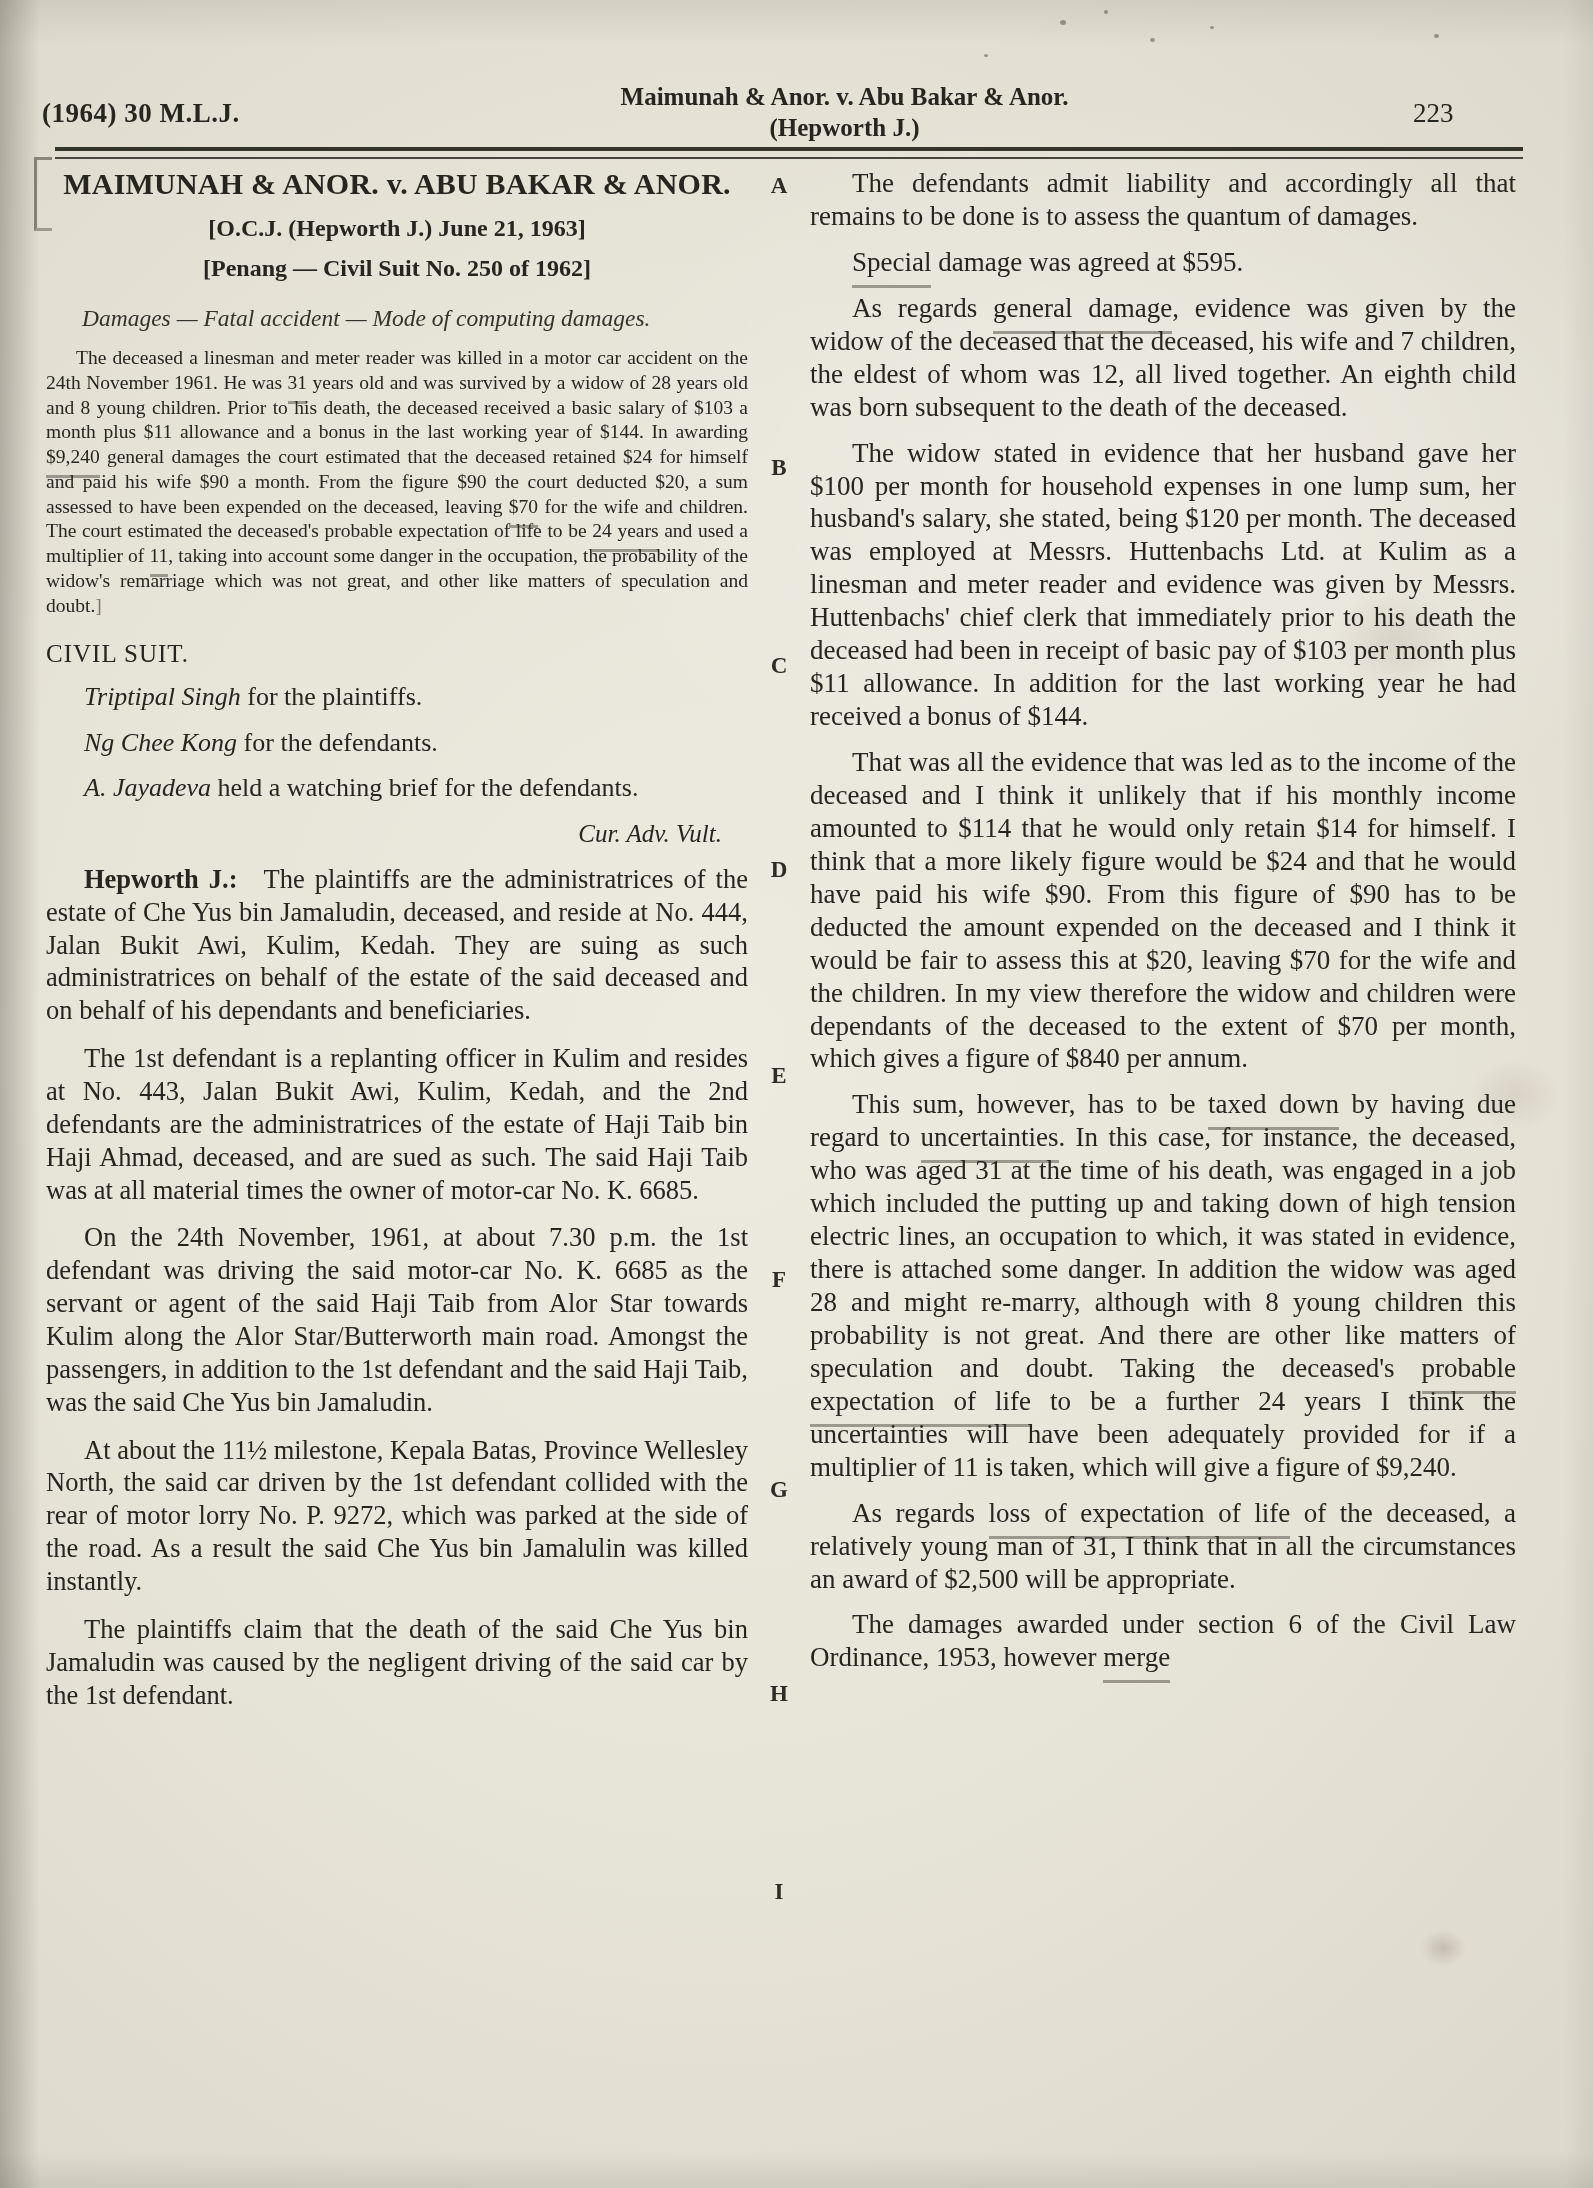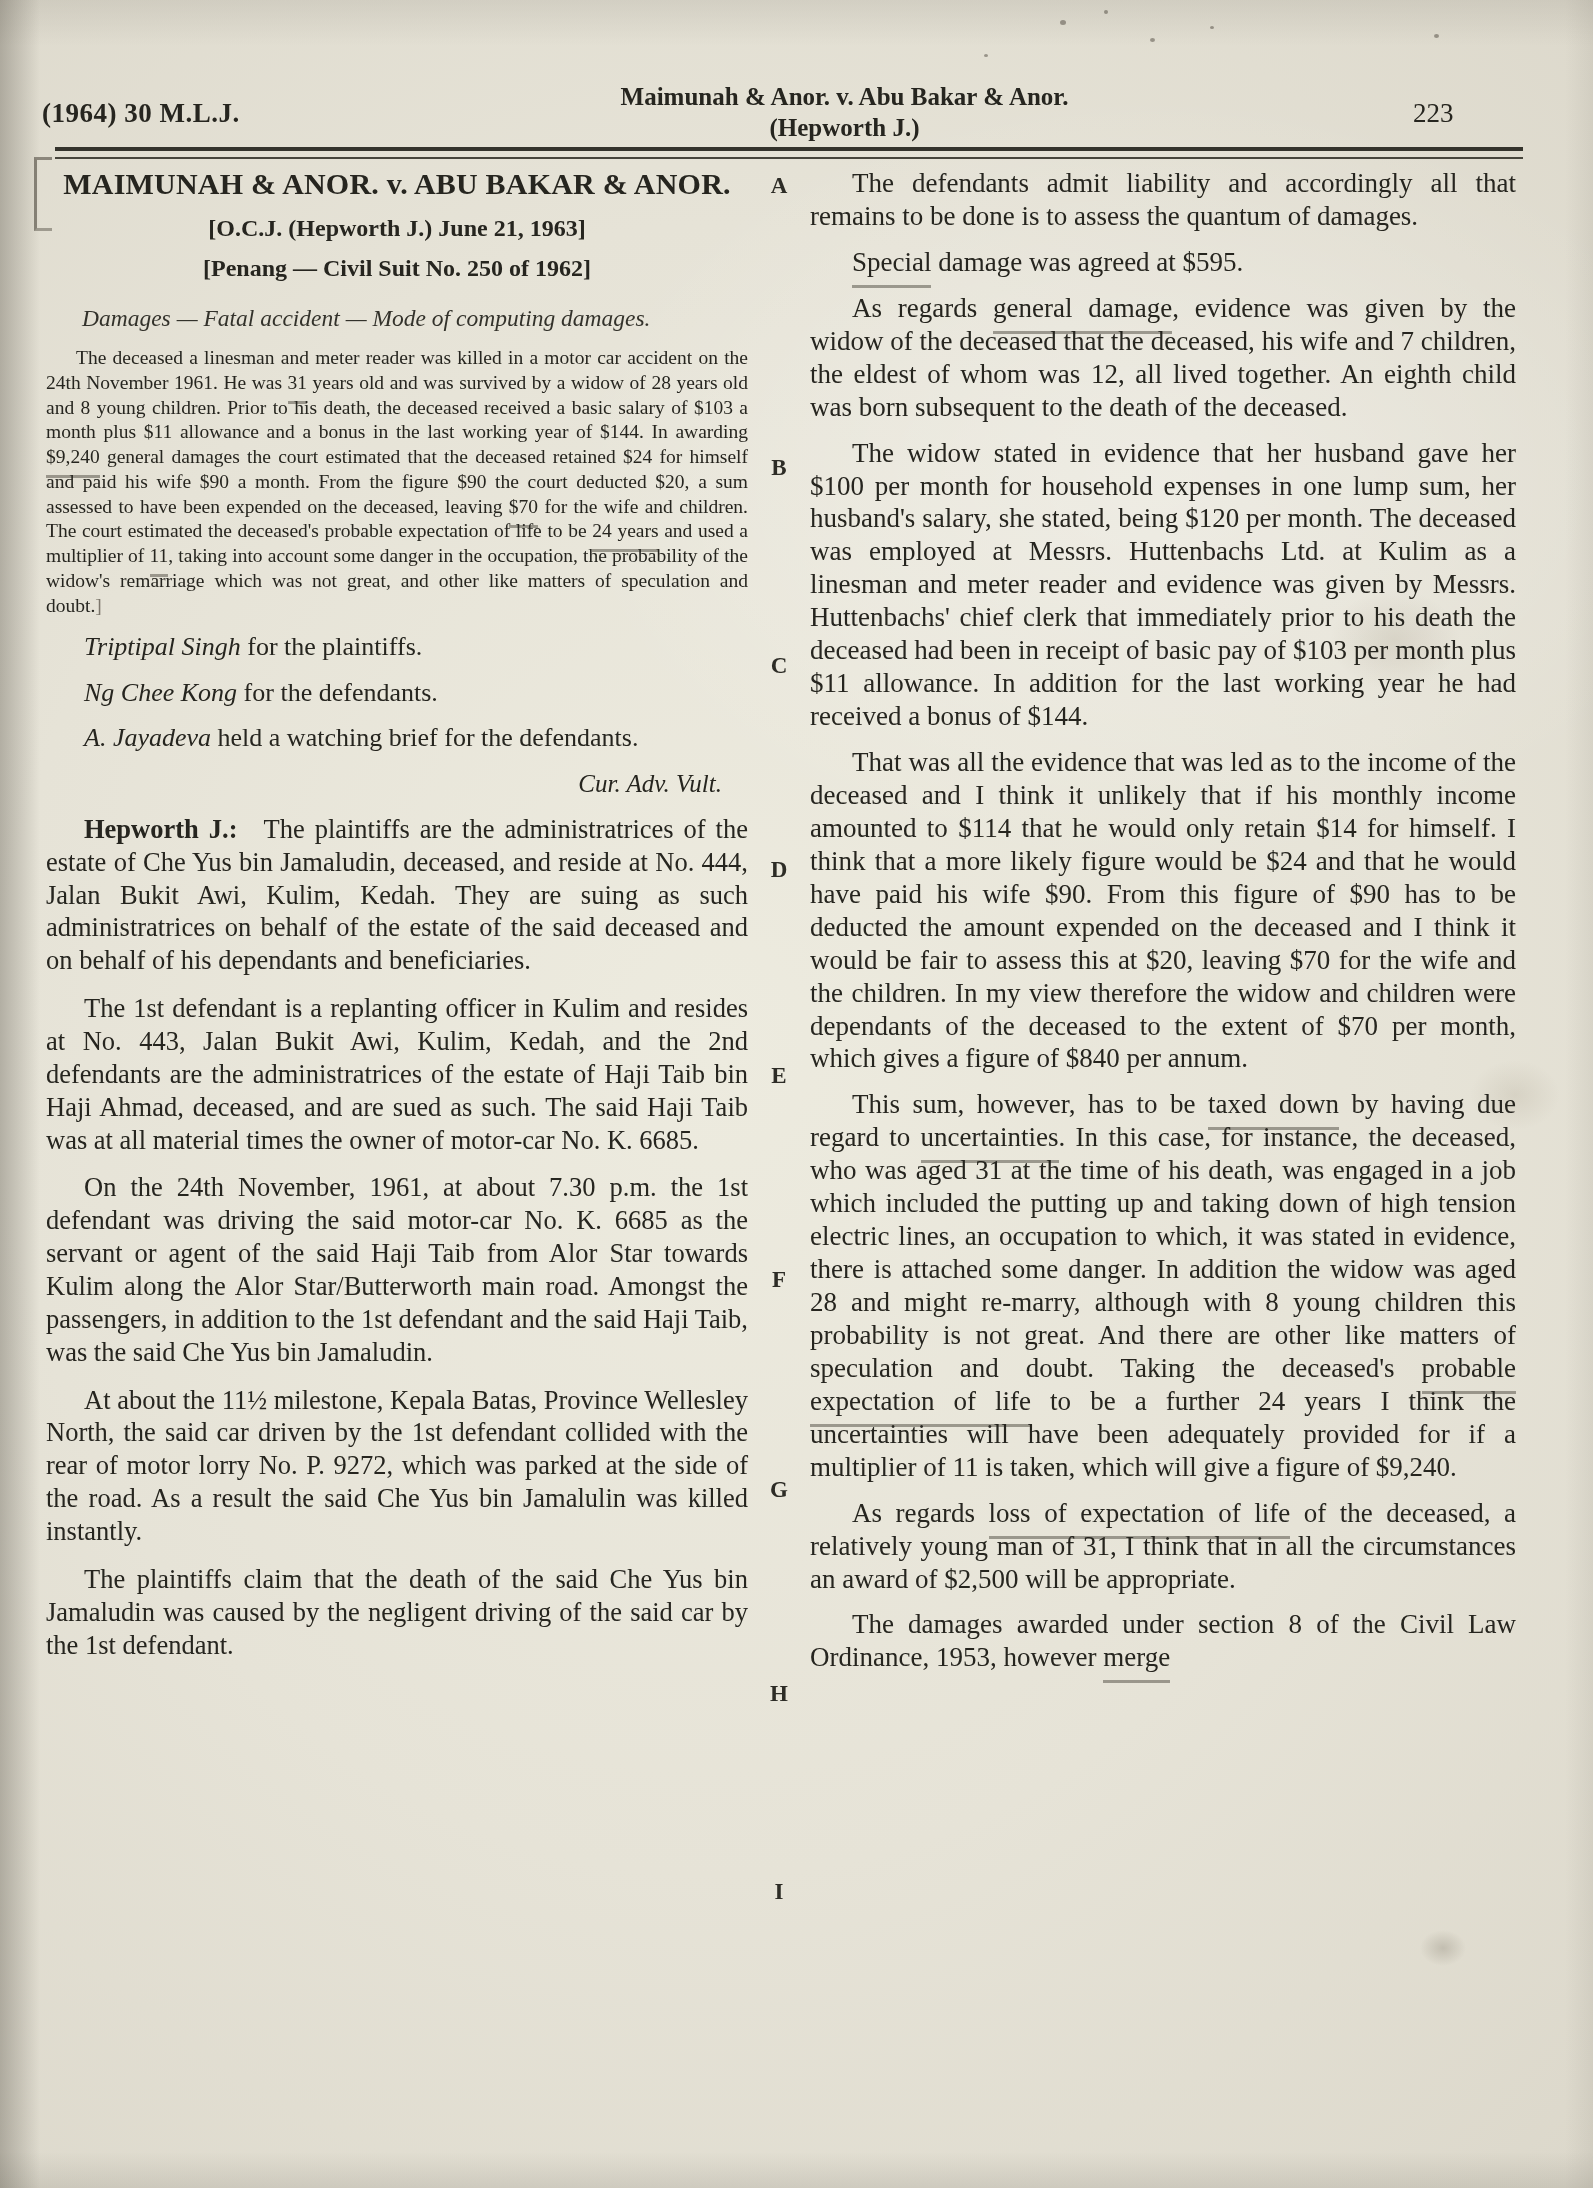--- a/index.html
+++ b/index.html
@@ -78,20 +78,21 @@
   <div class="double-rule"></div>
 
   <main class="columns">
 
     <section class="col-left">
       <h1 class="case-title"><span class="pencil-bracket-mark"></span><span>MAIMUNAH &amp; ANOR. v. ABU BAKAR &amp; ANOR.</span></h1>
       <p class="subline">[O.C.J. (Hepworth J.) June 21, 1963]</p>
       <p class="subline">[Penang — Civil Suit No. 250 of 1962]</p>
       <p class="catchwords">Damages — Fatal accident — Mode of computing damages.</p>
       <p class="headnote"><span>The deceased a linesman and meter reader was killed in a motor car accident on the 24th November 1961.  He was </span><span class="pu">31</span><span> years old and was survived by a widow of 28 years old and 8 young children.  Prior to his death, the deceased received a basic salary of $103 a month plus $11 allowance and a bonus in the last working year of $144.  In awarding </span><span class="pu">$9,240</span><span> general damages the court estimated that the deceased retained $24 for himself and paid his wife $90 a month.  From the figure $90 the court deducted $20, a sum assessed to have been expended on the deceased, leaving </span><span class="pu">$70</span><span> for the wife and children.  The court estimated the deceased's probable expectation of life to be </span><span class="pu">24 years</span><span> and used a multiplier of </span><span class="pu">11</span><span>, taking into account some danger in the occupation, the probability of the widow's remarriage which was not great, and other like matters of speculation and doubt.</span><span class="pencil-mark">]</span></p>
+      <p class="civil-suit">CIVIL SUIT.</p>
       <p class="counsel"><i>Triptipal Singh</i><span> for the plaintiffs.</span></p>
       <p class="counsel"><i>Ng Chee Kong</i><span> for the defendants.</span></p>
       <p class="counsel"><i>A. Jayadeva</i><span> held a watching brief for the defendants.</span></p>
       <p class="cav">Cur. Adv. Vult.</p>
       <p class="jpara"><b class="judge-label">Hepworth J.:</b><span>The plaintiffs are the administratrices of the estate of Che Yus bin Jamaludin, deceased, and reside at No. 444, Jalan Bukit Awi, Kulim, Kedah.  They are suing as such administratrices on behalf of the estate of the said deceased and on behalf of his dependants and beneficiaries.</span></p>
       <p class="jpara">The 1st defendant is a replanting officer in Kulim and resides at No. 443, Jalan Bukit Awi, Kulim, Kedah, and the 2nd defendants are the administratrices of the estate of Haji Taib bin Haji Ahmad, deceased, and are sued as such.  The said Haji Taib was at all material times the owner of motor-car No. K. 6685.</p>
       <p class="jpara">On the 24th November, 1961, at about 7.30 p.m. the 1st defendant was driving the said motor-car No. K. 6685 as the servant or agent of the said Haji Taib from Alor Star towards Kulim along the Alor Star/Butterworth main road.  Amongst the passengers, in addition to the 1st defendant and the said Haji Taib, was the said Che Yus bin Jamaludin.</p>
       <p class="jpara">At about the 11½ milestone, Kepala Batas, Province Wellesley North, the said car driven by the 1st defendant collided with the rear of motor lorry No. P. 9272, which was parked at the side of the road.  As a result the said Che Yus bin Jamalulin was killed instantly.</p>
       <p class="jpara">The plaintiffs claim that the death of the said Che Yus bin Jamaludin was caused by the negligent driving of the said car by the 1st defendant.</p>
     </section>
@@ -109,17 +110,17 @@
     </aside>
 
     <section class="col-right">
       <p class="rpara">The defendants admit liability and accordingly all that remains to be done is to assess the quantum of damages.</p>
       <p class="rpara"><span class="pu">Special</span><span> damage was agreed at $595.</span></p>
       <p class="rpara"><span>As regards </span><span class="pu">general damage</span><span>, evidence was given by the widow of the deceased that the deceased, his wife and 7 children, the eldest of whom was 12, all lived together.  An eighth child was born subsequent to the death of the deceased.</span></p>
       <p class="rpara">The widow stated in evidence that her husband gave her $100 per month for household expenses in one lump sum, her husband's salary, she stated, being $120 per month.  The deceased was employed at Messrs. Huttenbachs Ltd. at Kulim as a linesman and meter reader and evidence was given by Messrs. Huttenbachs' chief clerk that immediately prior to his death the deceased had been in receipt of basic pay of $103 per month plus $11 allowance.  In addition for the last working year he had received a bonus of $144.</p>
       <p class="rpara">That was all the evidence that was led as to the income of the deceased and I think it unlikely that if his monthly income amounted to $114 that he would only retain $14 for himself.  I think that a more likely figure would be $24 and that he would have paid his wife $90.  From this figure of $90 has to be deducted the amount expended on the deceased and I think it would be fair to assess this at $20, leaving $70 for the wife and the children.  In my view therefore the widow and children were dependants of the deceased to the extent of $70 per month, which gives a figure of $840 per annum.</p>
       <p class="rpara"><span>This sum, however, has to be </span><span class="pu">taxed down</span><span> by having due regard to </span><span class="pu">uncertainties</span><span>.  In this case, for instance, the deceased, who was aged 31 at the time of his death, was engaged in a job which included the putting up and taking down of high tension electric lines, an occupation to which, it was stated in evidence, there is attached some danger.  In addition the widow was aged 28 and might re-marry, although with 8 young children this probability is not great.  And there are other like matters of speculation and doubt.  Taking the deceased's </span><span class="pu">probable expectation of life</span><span> to be a further 24 years I think the uncertainties will have been adequately provided for if a multiplier of 11 is taken, which will give a figure of $9,240.</span></p>
       <p class="rpara"><span>As regards </span><span class="pu">loss of expectation of life</span><span> of the deceased, a relatively young man of 31, I think that in all the circumstances an award of $2,500 will be appropriate.</span></p>
-      <p class="rpara"><span>The damages awarded under section 8 of the Civil Law Ordinance, 1953, however </span><span class="pu">merge</span></p>
+      <p class="rpara"><span>The damages awarded under section 6 of the Civil Law Ordinance, 1953, however </span><span class="pu">merge</span></p>
     </section>
 
   </main>
 </div>
 
 </body></html>

